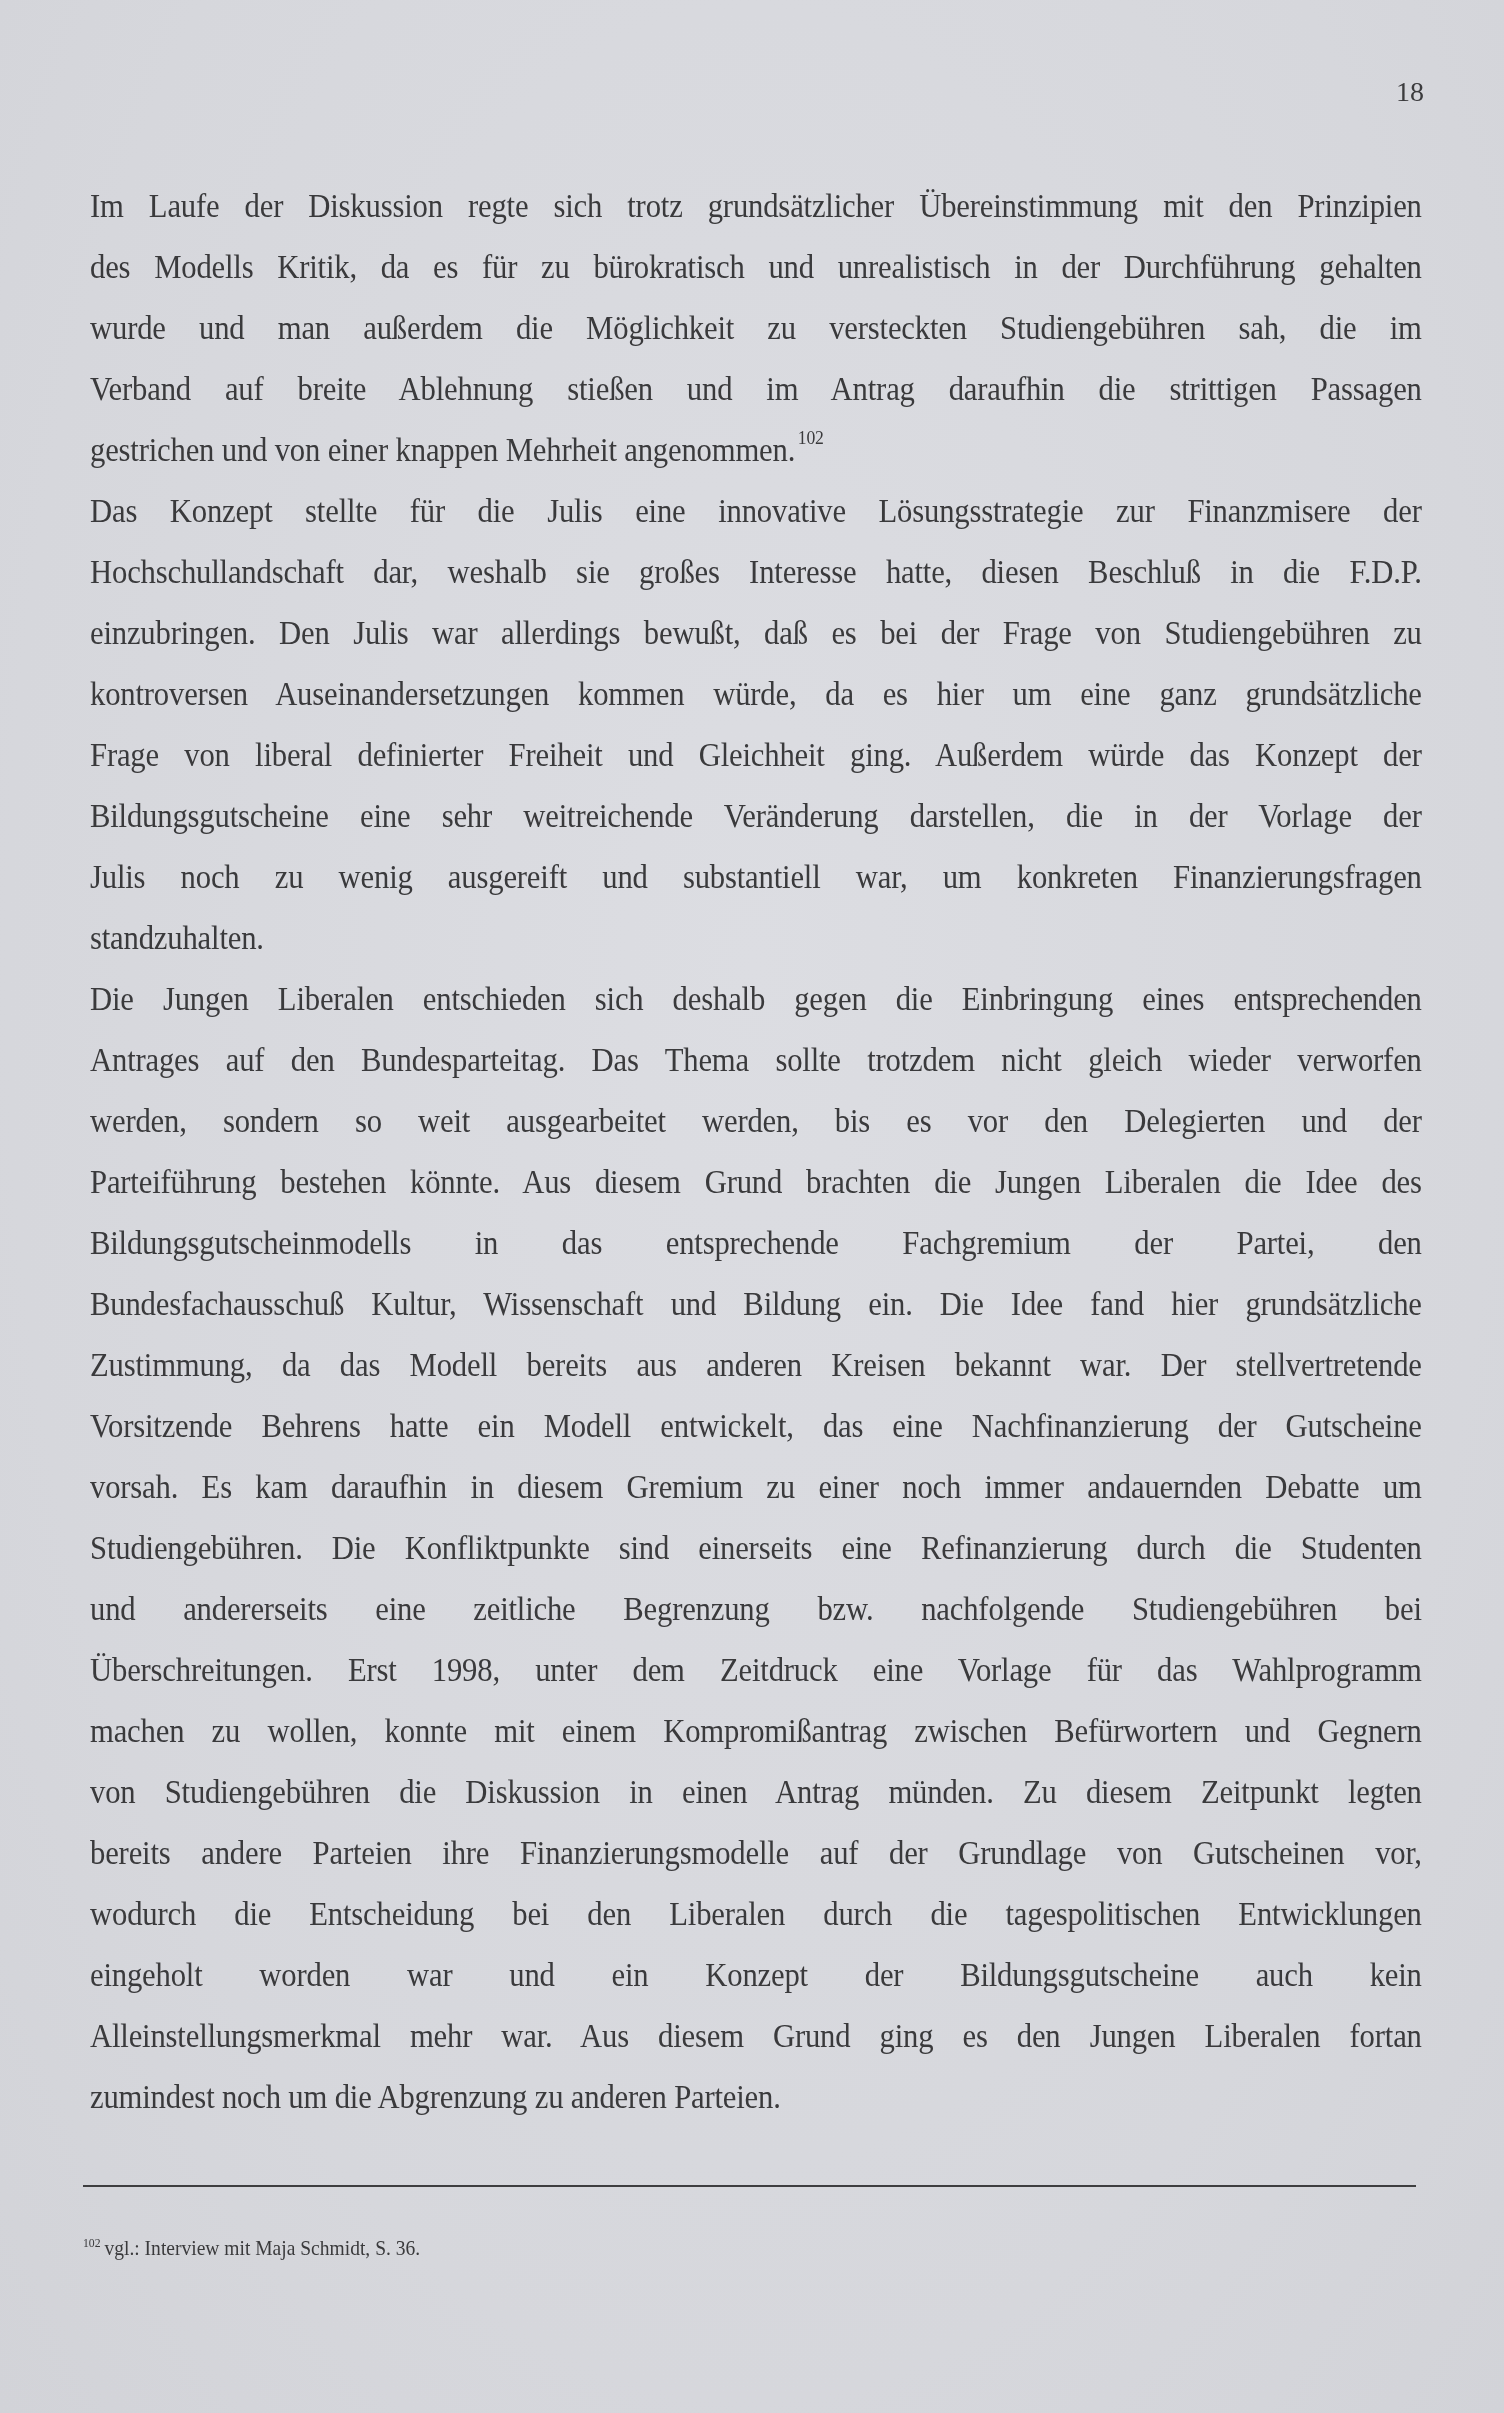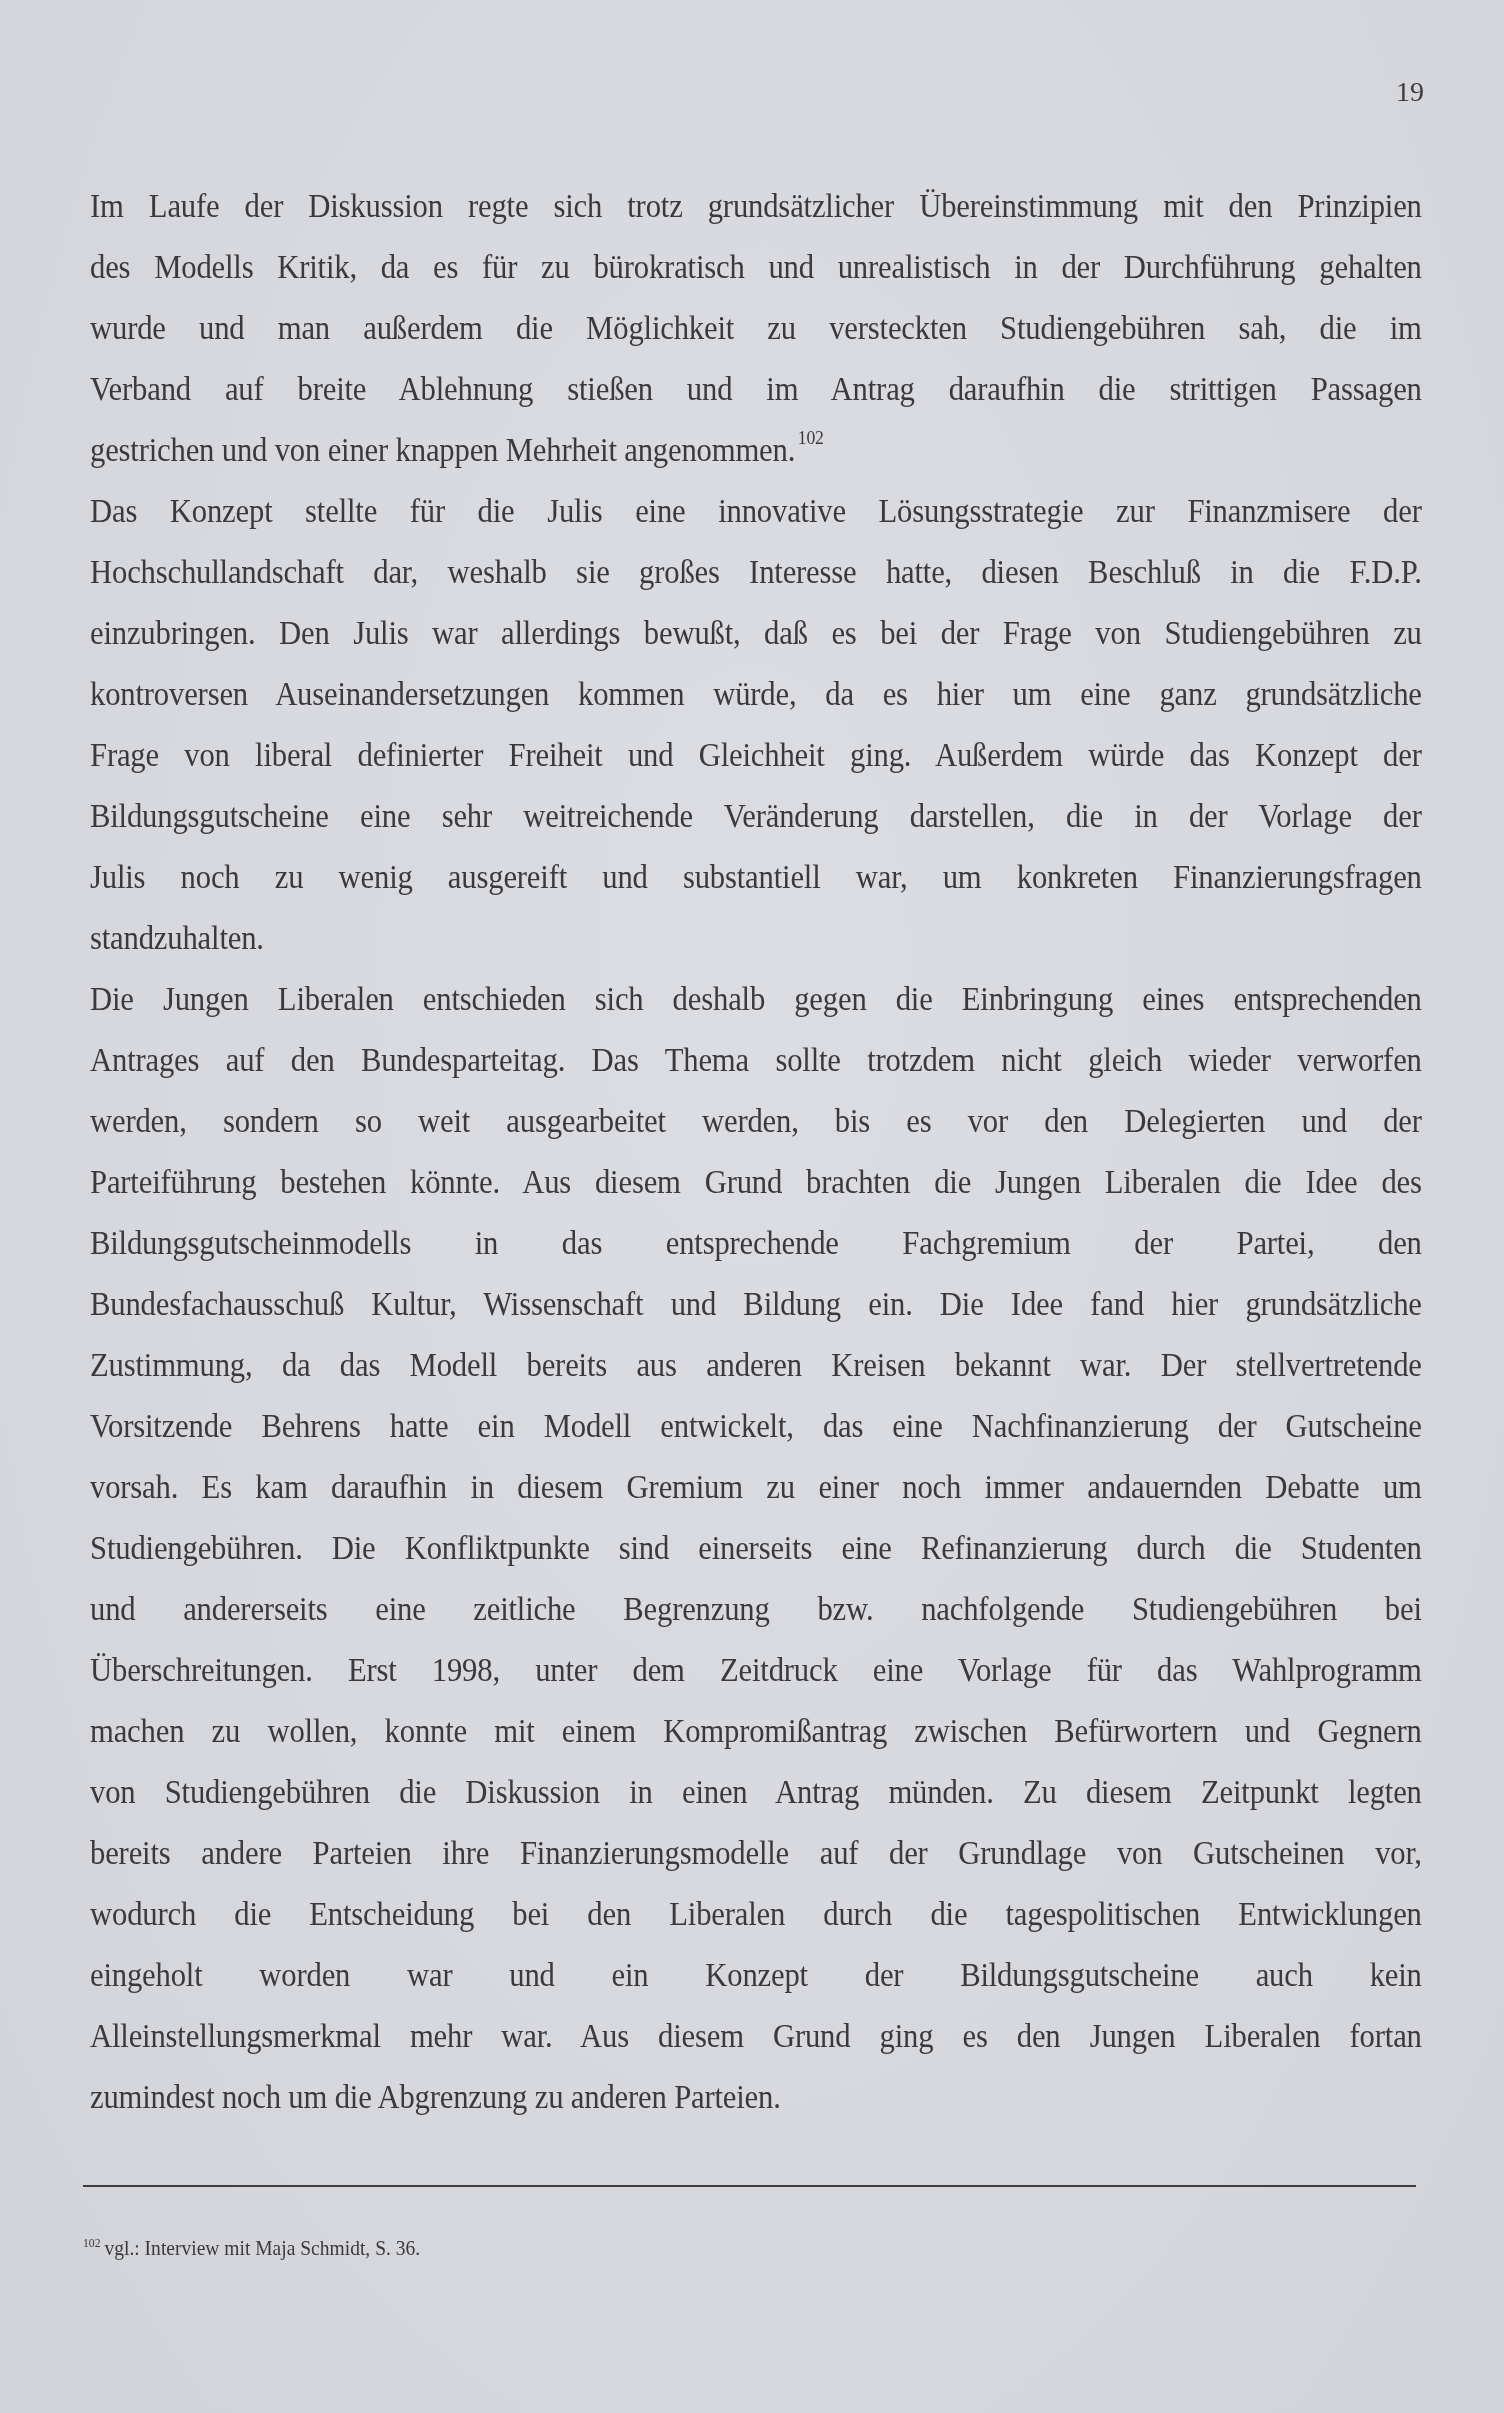--- a/index.html
+++ b/index.html
@@ -82,21 +82,21 @@
       font-size: 12.6px;
       vertical-align: 8.4px;
       line-height: 0;
       margin-right: 4.2px;
     }
   </style>
 </head>
 <body>
 
 <div class="page">
-  <div class="page-number">19</div>
+  <div class="page-number">18</div>
 
   <div class="body-text" id="body-text">
       <span class="line"><span>Im Laufe der Diskussion regte sich trotz grundsätzlicher Übereinstimmung mit den Prinzipien</span></span>
       <span class="line"><span>des Modells Kritik, da es für zu bürokratisch und unrealistisch in der Durchführung gehalten</span></span>
       <span class="line"><span>wurde und man außerdem die Möglichkeit zu versteckten Studiengebühren sah, die im</span></span>
       <span class="line"><span>Verband auf breite Ablehnung stießen und im Antrag daraufhin die strittigen Passagen</span></span>
       <span class="line last"><span>gestrichen  und von einer knappen Mehrheit angenommen.</span><span class="footnote-ref">102</span></span>
       <span class="line"><span>Das Konzept stellte für die Julis eine innovative Lösungsstrategie zur Finanzmisere der</span></span>
       <span class="line"><span>Hochschullandschaft dar, weshalb sie großes Interesse hatte, diesen Beschluß in die F.D.P.</span></span>
       <span class="line"><span>einzubringen. Den Julis war allerdings bewußt, daß es bei der Frage von Studiengebühren zu</span></span>

